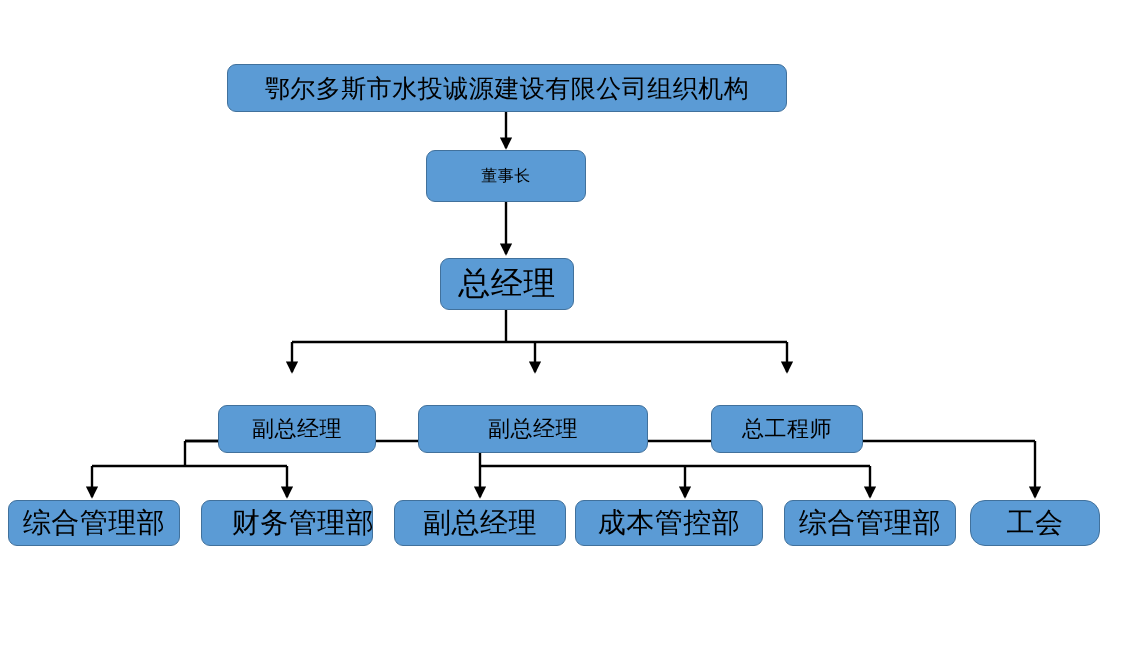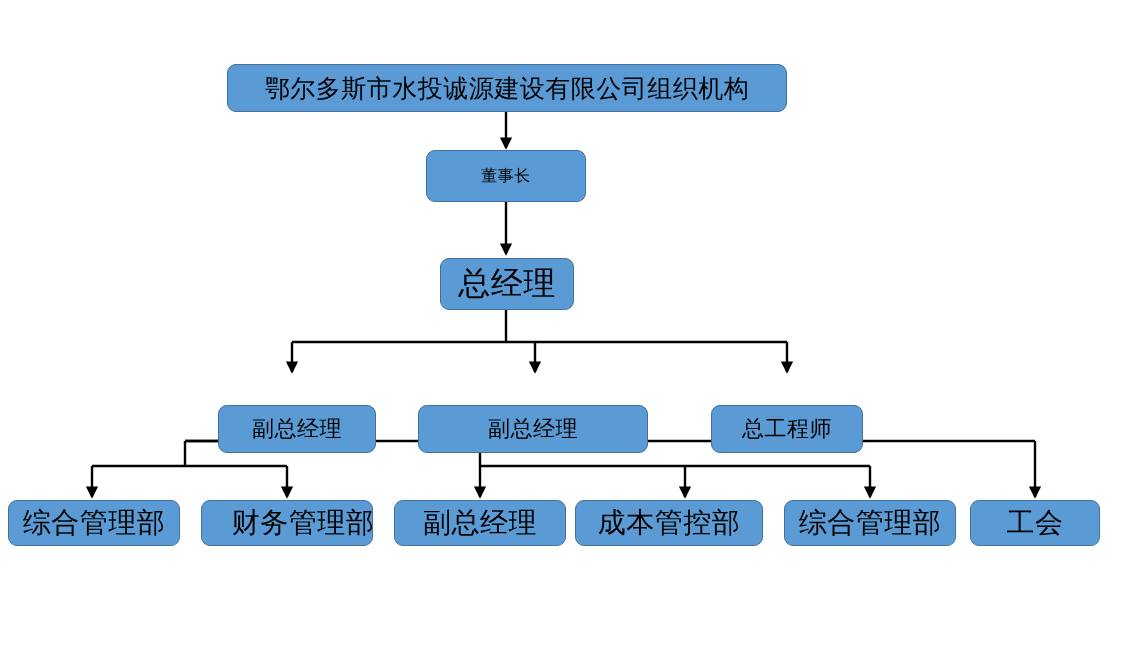--- a/index.html
+++ b/index.html
@@ -127,17 +127,17 @@
   </div>
 
   <div class="node node-level4" style="left:575px; top:500px; width:188px; height:46px;">
     <span>成本管控部</span>
   </div>
 
   <div class="node node-level4" style="left:784px; top:500px; width:172px; height:46px;">
     <span>综合管理部</span>
   </div>
 
-  <div class="node node-level4" style="left:970px; top:500px; width:130px; height:46px;">
+  <div class="node node-level4" style="left:970px; top:500px; width:130px; height:46px;border-radius:15px;">
     <span>工会</span>
   </div>
 
 </div>
 
 </body></html>

